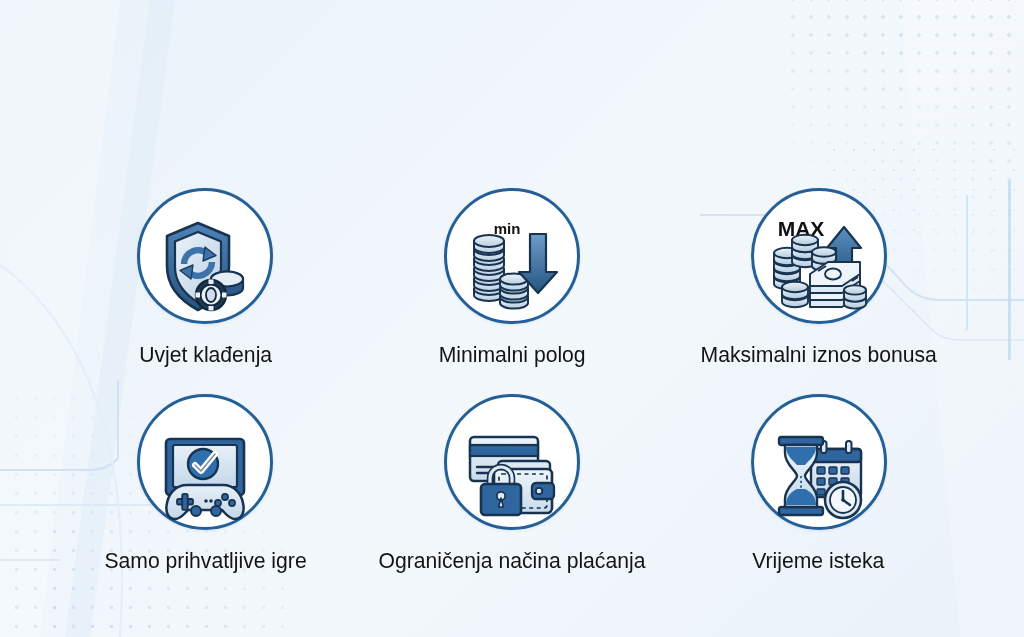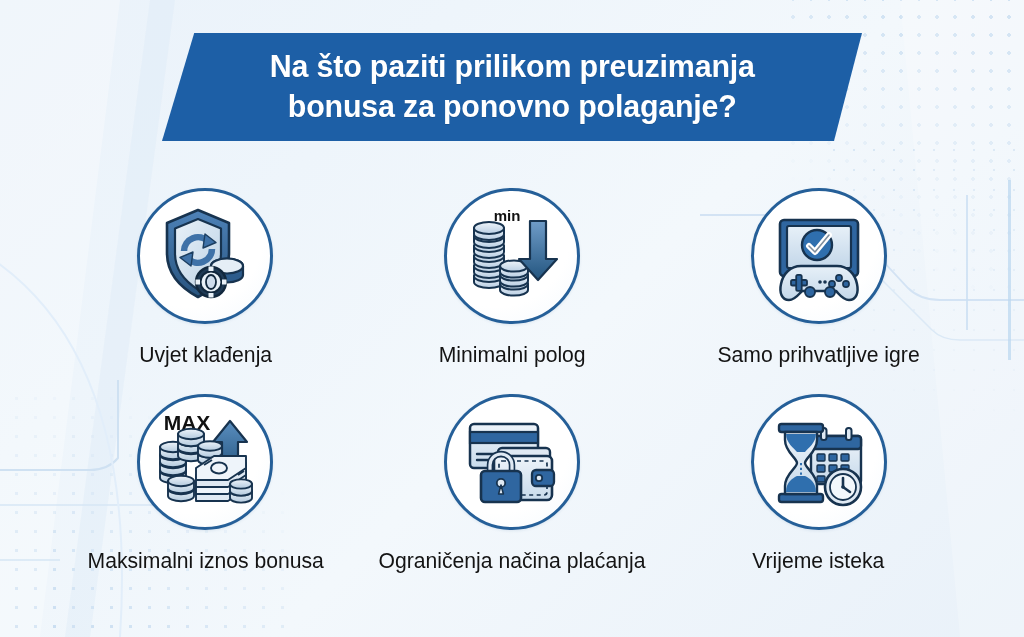--- a/index.html
+++ b/index.html
@@ -104,21 +104,21 @@
     align-items: center;
   }
 
   .circle {
     width: 136px; height: 136px;
     border-radius: 50%;
     border: 3.5px solid #255f98;
     background:
       radial-gradient(circle at 38% 32%, #ffffff 0%, #ffffff 62%, #f4f9fd 100%);
     display: flex;
-    align-items: center;
+    align-items: flex-end;
     justify-content: center;
     box-shadow: 0 1px 3px rgba(35,85,140,.10);
   }
   .circle svg { display: block; }
 
   .item-label {
     margin-top: 19px;
     color: #141414;
     font-family: "Liberation Sans", sans-serif;
     font-size: 22.5px;
@@ -159,24 +159,20 @@
       <path d="M 1034 300 L 940 300 Q 920 300 908 288 L 840 215 L 700 215" fill="none" stroke="#d3e3f4" stroke-width="1.8"></path>
       <path d="M 1034 340 L 960 340 Q 942 340 932 330 L 860 258" fill="none" stroke="#dbe9f6" stroke-width="1.5"></path>
 
       <rect x="1008" y="180" width="3" height="180" fill="#bcd8f0" opacity="0.75"></rect>
       <rect x="966" y="195" width="2" height="135" fill="#cadff2" opacity="0.8"></rect>
 
       <path d="M -40 240 Q 140 330 120 637" fill="none" stroke="#e2eefa" stroke-width="2"></path>
     </svg>
   </div>
 
-  <div class="banner">
-    <div class="banner-title">Na što paziti prilikom preuzimanja
-bonusa za ponovno polaganje?</div>
-  </div>
 
   <div class="items">
 
     <div class="item">
       <div class="circle">
         <svg width="104" height="104" viewBox="0 0 104 104">
           <defs>
             <linearGradient id="g1a" x1="0" y1="0" x2="1" y2="1">
               <stop offset="0%" stop-color="#e9f1f8"></stop>
               <stop offset="100%" stop-color="#bcd2e6"></stop>
@@ -255,57 +251,20 @@
           </g>
 
           <path d="M70 17 h16 v38 h11 L78 76 L59 55 h11 Z" fill="url(#g2b)" stroke="#17334f" stroke-width="2.2" stroke-linejoin="round"></path>
         </svg>
       </div>
       <div class="item-label">Minimalni polog</div>
     </div>
 
     <div class="item">
       <div class="circle">
-        <svg width="104" height="104" viewBox="0 0 104 104">
-          <defs>
-            <linearGradient id="g4a" x1="0" y1="0" x2="0" y2="1">
-              <stop offset="0%" stop-color="#e7f0f8"></stop>
-              <stop offset="100%" stop-color="#c3d7e9"></stop>
-            </linearGradient>
-          </defs>
-
-          <rect x="13" y="16" width="78" height="56" rx="4" fill="#2f66a0" stroke="#17334f" stroke-width="2.6"></rect>
-          <rect x="20" y="22" width="64" height="42" rx="2" fill="url(#g4a)" stroke="#17334f" stroke-width="2.2"></rect>
-          <rect x="36" y="72" width="32" height="6" rx="2" fill="#2f66a0" stroke="#17334f" stroke-width="2.2"></rect>
-
-          <circle cx="50" cy="41" r="15" fill="#2f6fae" stroke="#17334f" stroke-width="2.4"></circle>
-          <path d="M42 42 l6 6 l14 -17" fill="none" stroke="#ffffff" stroke-width="6" stroke-linecap="round" stroke-linejoin="round"></path>
-          <path d="M42 42 l6 6 l14 -17" fill="none" stroke="#17334f" stroke-width="1.6" stroke-linecap="round" stroke-linejoin="round" opacity="0.55"></path>
-
-          <path d="M34 62 h36 c11 0 18 8 20 18 c2 9 -1 16 -8 16 c-6 0 -9 -5 -13 -9 h-34
-                   c-4 4 -7 9 -13 9 c-7 0 -10 -7 -8 -16 c2 -10 9 -18 20 -18 Z" fill="url(#g4a)" stroke="#17334f" stroke-width="2.5" stroke-linejoin="round"></path>
-
-          <rect x="24" y="76" width="16" height="5.5" rx="1.6" fill="#2f66a0" stroke="#17334f" stroke-width="1.8"></rect>
-          <rect x="29.2" y="70.8" width="5.5" height="16" rx="1.6" fill="#2f66a0" stroke="#17334f" stroke-width="1.8"></rect>
-
-          <circle cx="72" cy="74" r="3.1" fill="#2f66a0" stroke="#17334f" stroke-width="1.6"></circle>
-          <circle cx="79" cy="80" r="3.1" fill="#2f66a0" stroke="#17334f" stroke-width="1.6"></circle>
-          <circle cx="65" cy="80" r="3.1" fill="#2f66a0" stroke="#17334f" stroke-width="1.6"></circle>
-
-          <circle cx="43" cy="88" r="5" fill="#2f66a0" stroke="#17334f" stroke-width="1.9"></circle>
-          <circle cx="63" cy="88" r="5" fill="#2f66a0" stroke="#17334f" stroke-width="1.9"></circle>
-          <circle cx="53" cy="78" r="1.8" fill="#17334f"></circle>
-          <circle cx="58" cy="78" r="1.8" fill="#17334f"></circle>
-        </svg>
-      </div>
-      <div class="item-label">Samo prihvatljive igre</div>
-    </div>
-
-    <div class="item">
-      <div class="circle">
         <svg width="106" height="106" viewBox="0 0 106 106">
           <defs>
             <linearGradient id="g3a" x1="0" y1="0" x2="0" y2="1">
               <stop offset="0%" stop-color="#eef4fa"></stop>
               <stop offset="100%" stop-color="#b3cade"></stop>
             </linearGradient>
             <linearGradient id="g3b" x1="0" y1="0" x2="0" y2="1">
               <stop offset="0%" stop-color="#5a8ebf"></stop>
               <stop offset="100%" stop-color="#1e4e78"></stop>
             </linearGradient>
@@ -356,20 +315,57 @@
 
           <g stroke="#17334f" stroke-width="1.9" stroke-linejoin="round" fill="url(#g3a)">
             <path d="M78 82 v7 a11 4.6 0 0 0 22 0 v-7 Z"></path>
               <ellipse cx="89" cy="82" rx="11" ry="4.6"></ellipse>
             <path d="M78 75 v7 a11 4.6 0 0 0 22 0 v-7 Z"></path>
               <ellipse cx="89" cy="75" rx="11" ry="4.6"></ellipse>
           </g>
         </svg>
       </div>
       <div class="item-label">Maksimalni iznos bonusa</div>
+    </div>
+
+    <div class="item">
+      <div class="circle">
+        <svg width="104" height="104" viewBox="0 0 104 104">
+          <defs>
+            <linearGradient id="g4a" x1="0" y1="0" x2="0" y2="1">
+              <stop offset="0%" stop-color="#e7f0f8"></stop>
+              <stop offset="100%" stop-color="#c3d7e9"></stop>
+            </linearGradient>
+          </defs>
+
+          <rect x="13" y="16" width="78" height="56" rx="4" fill="#2f66a0" stroke="#17334f" stroke-width="2.6"></rect>
+          <rect x="20" y="22" width="64" height="42" rx="2" fill="url(#g4a)" stroke="#17334f" stroke-width="2.2"></rect>
+          <rect x="36" y="72" width="32" height="6" rx="2" fill="#2f66a0" stroke="#17334f" stroke-width="2.2"></rect>
+
+          <circle cx="50" cy="41" r="15" fill="#2f6fae" stroke="#17334f" stroke-width="2.4"></circle>
+          <path d="M42 42 l6 6 l14 -17" fill="none" stroke="#ffffff" stroke-width="6" stroke-linecap="round" stroke-linejoin="round"></path>
+          <path d="M42 42 l6 6 l14 -17" fill="none" stroke="#17334f" stroke-width="1.6" stroke-linecap="round" stroke-linejoin="round" opacity="0.55"></path>
+
+          <path d="M34 62 h36 c11 0 18 8 20 18 c2 9 -1 16 -8 16 c-6 0 -9 -5 -13 -9 h-34
+                   c-4 4 -7 9 -13 9 c-7 0 -10 -7 -8 -16 c2 -10 9 -18 20 -18 Z" fill="url(#g4a)" stroke="#17334f" stroke-width="2.5" stroke-linejoin="round"></path>
+
+          <rect x="24" y="76" width="16" height="5.5" rx="1.6" fill="#2f66a0" stroke="#17334f" stroke-width="1.8"></rect>
+          <rect x="29.2" y="70.8" width="5.5" height="16" rx="1.6" fill="#2f66a0" stroke="#17334f" stroke-width="1.8"></rect>
+
+          <circle cx="72" cy="74" r="3.1" fill="#2f66a0" stroke="#17334f" stroke-width="1.6"></circle>
+          <circle cx="79" cy="80" r="3.1" fill="#2f66a0" stroke="#17334f" stroke-width="1.6"></circle>
+          <circle cx="65" cy="80" r="3.1" fill="#2f66a0" stroke="#17334f" stroke-width="1.6"></circle>
+
+          <circle cx="43" cy="88" r="5" fill="#2f66a0" stroke="#17334f" stroke-width="1.9"></circle>
+          <circle cx="63" cy="88" r="5" fill="#2f66a0" stroke="#17334f" stroke-width="1.9"></circle>
+          <circle cx="53" cy="78" r="1.8" fill="#17334f"></circle>
+          <circle cx="58" cy="78" r="1.8" fill="#17334f"></circle>
+        </svg>
+      </div>
+      <div class="item-label">Samo prihvatljive igre</div>
     </div>
 
     <div class="item">
       <div class="circle">
         <svg width="104" height="104" viewBox="0 0 104 104">
           <defs>
             <linearGradient id="g6a" x1="0" y1="0" x2="0" y2="1">
               <stop offset="0%" stop-color="#eef4fa"></stop>
               <stop offset="100%" stop-color="#c8dbeb"></stop>
             </linearGradient>

